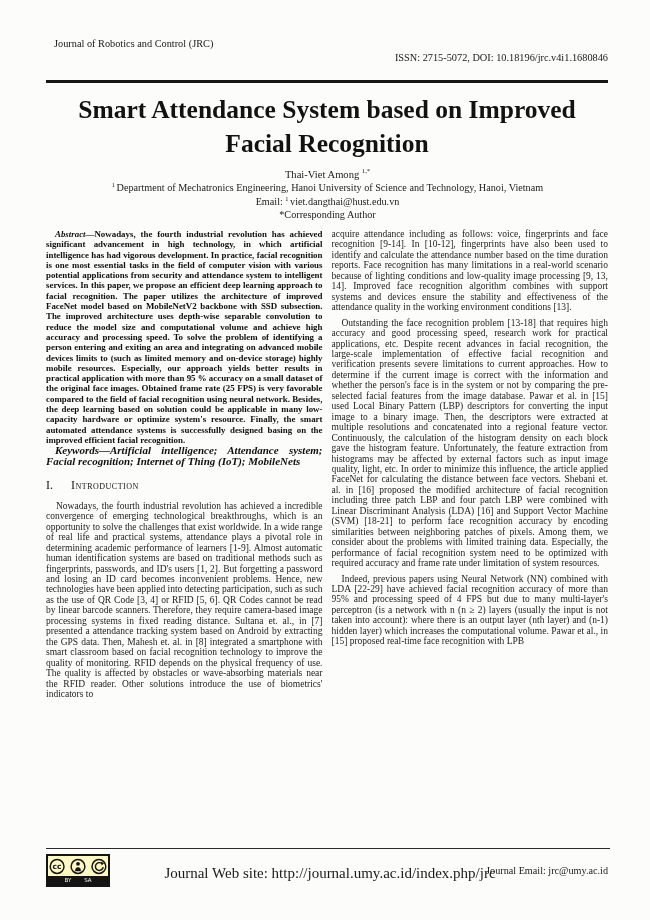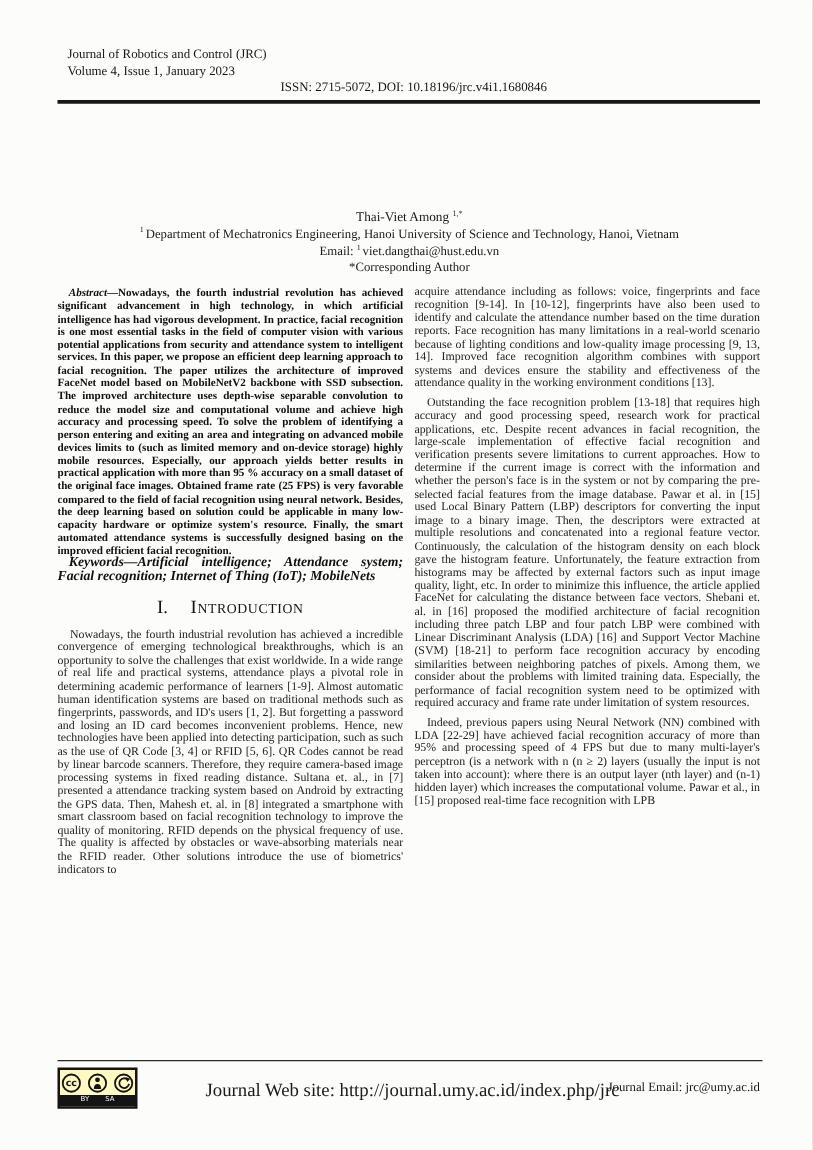--- a/index.html
+++ b/index.html
@@ -5,63 +5,63 @@
   * { margin:0; padding:0; box-sizing:border-box; }
   html,body { background:#e8e8e6; }
   .page {
     position:relative; width:650px; height:920px; margin:0 auto;
     background:#fcfcfa; color:#1c1c1c; overflow:hidden;
     font-family:"Liberation Serif", serif;
     box-shadow:0 0 6px rgba(0,0,0,.25);
   }
   
   .header { position:absolute; left:54px; right:42px; top:37px; font-size:10.3px; line-height:13.5px; color:#171717; }
-  .header-line3-row { display:flex; justify-content:center; align-items:baseline; }
+  .header-line3-row { display:flex; justify-content:flex-end; align-items:baseline; }
   .header-rule { position:absolute; left:46px; right:42px; top:80px; height:2.6px; background:#181818; }
   
   .title { position:absolute; left:52px; right:48px; top:93px; text-align:center;
            font-size:25.5px; line-height:33.5px; color:#121212; }
   .authors { position:absolute; left:45px; right:40px; top:168px; text-align:center; font-size:10.2px; line-height:13.4px; color:#1a1a1a; }
   .authors .name-line { font-size:10.6px; }
   sup { font-size:62%; vertical-align:super; line-height:0; }
   
   .columns { position:absolute; left:46px; top:229px; width:562px; height:617px; display:flex; gap:9px; overflow:hidden; }
   .col { width:277px; overflow:hidden; }
   .para { text-align:justify; font-size:9.5px; line-height:10.45px; text-indent:10px; margin-bottom:5px; color:#222; }
   .para.no-indent { text-indent:0; }
   .abstract { text-align:justify; font-size:8.9px; line-height:10.3px; font-weight:bold; text-indent:9px; color:#101010; }
   .abstract .abs-label { font-style:italic; }
   .keywords { text-align:justify; font-size:11px; line-height:10.3px; font-weight:bold; font-style:italic; text-indent:9px; color:#101010; margin-bottom:12px; }
-  .section-heading { text-align:center; font-size:15px; margin:2px 0 8px 0; color:#141414; }
+  .section-heading { text-align:left; font-size:12px; margin:2px 0 8px 0; color:#141414; }
   .section-heading .sec-num { margin-right:18px; }
   .section-heading .sec-label { font-variant:small-caps; letter-spacing:.5px; }
   
   .footer-rule { position:absolute; left:46px; right:40px; top:848px; height:1.3px; background:#2a2a2a; }
   .cc-badge { position:absolute; left:46px; top:854px; width:64px; height:33px; background:#fef9c3; border:2px solid #141414; }
   .cc-badge .icons-row { height:20px; display:flex; align-items:center; justify-content:center; }
   .cc-badge .strip { height:9px; background:#141414; color:#fff; font-family:"DejaVu Sans", sans-serif;
                      font-size:5.5px; line-height:9px; display:flex; justify-content:space-around; padding:0 10px; }
   .footer-web { position:absolute; left:140px; top:865px; width:380px; text-align:center; font-size:15px; color:#1a1a1a; }
   .footer-email { position:absolute; right:42px; top:865px; font-size:10.2px; color:#1a1a1a; }
 </style>
 </head>
 <body>
 
 <div class="page">
 
   <div class="header">
     <div>Journal of Robotics and Control (JRC)</div>
-    <div>Volume 4, Issue 1, January 2023</div>
     <div class="header-line3-row">
       <span>ISSN: 2715-5072, DOI: 10.18196/jrc.v4i1.16808</span>
       <span>46</span>
     </div>
   </div>
   <div class="header-rule"></div>
 
+  <h1 class="title">Smart Attendance System based on Improved Facial Recognition</h1>
 
   <div class="authors">
     <div class="name-line"><span>Thai-Viet Among </span><sup>1,*</sup></div>
     <div><sup>1 </sup><span>Department of Mechatronics Engineering, Hanoi University of Science and Technology, Hanoi, Vietnam</span></div>
     <div><span>Email: </span><sup>1 </sup><span>viet.dangthai@hust.edu.vn</span></div>
     <div>*Corresponding Author</div>
   </div>
 
   <div class="columns">
     <div class="col">

